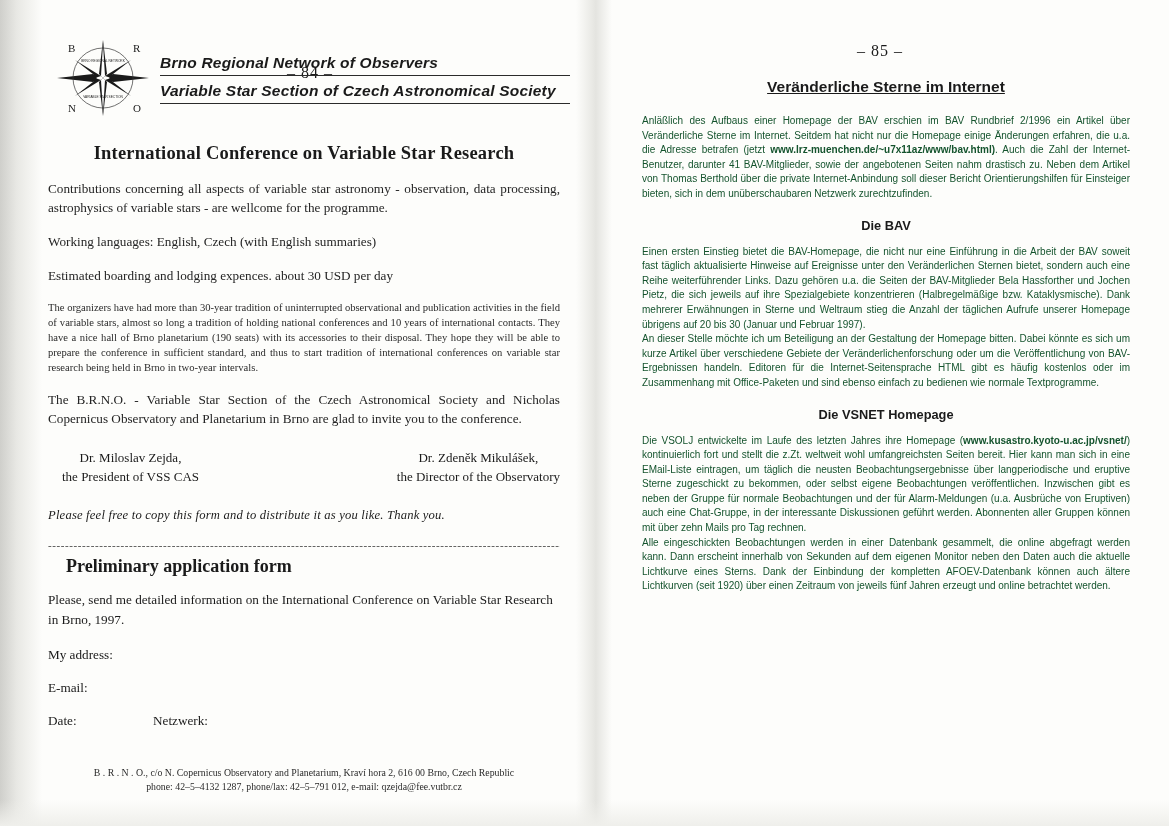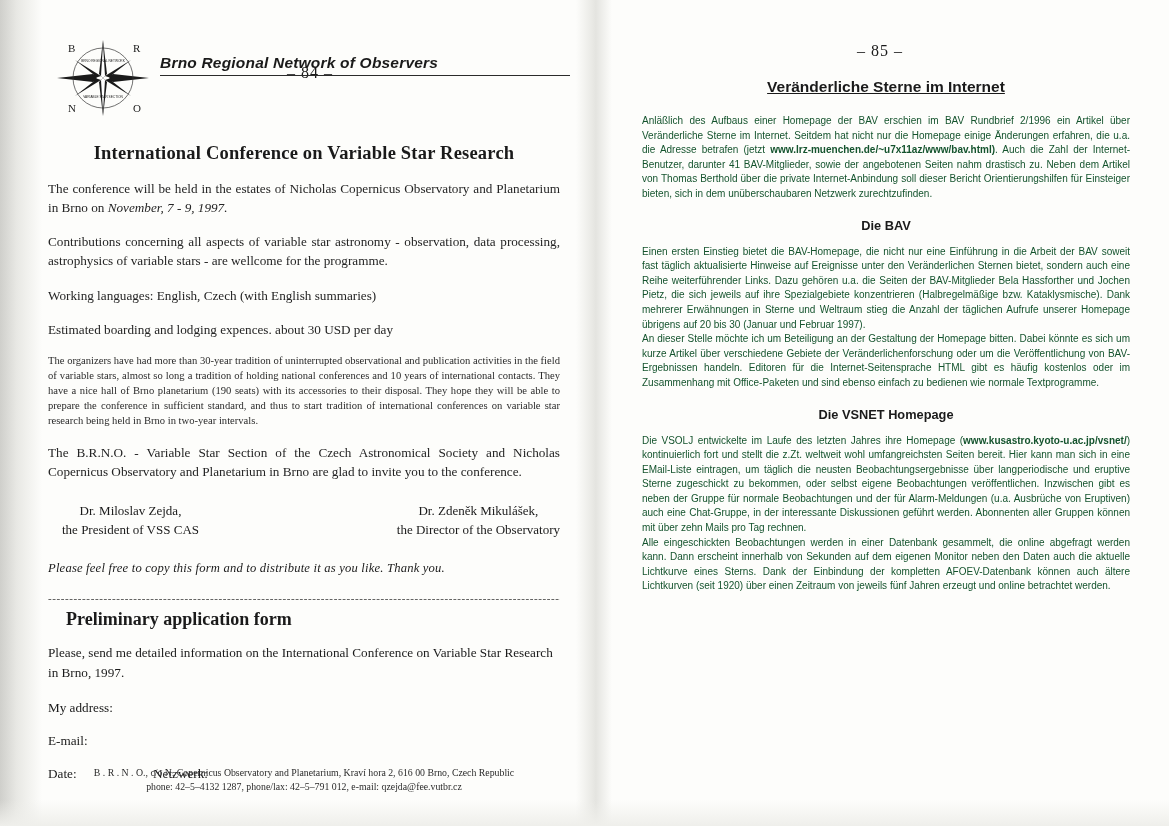--- a/index.html
+++ b/index.html
@@ -249,27 +249,27 @@
         <text x="78" y="14" font-family="Liberation Serif, serif" font-size="11" fill="#1a1a1a">R</text>
         <text x="13" y="74" font-family="Liberation Serif, serif" font-size="11" fill="#1a1a1a">N</text>
         <text x="78" y="74" font-family="Liberation Serif, serif" font-size="11" fill="#1a1a1a">O</text>
         <text x="48" y="24" font-family="Liberation Sans, sans-serif" font-size="3.2" fill="#1a1a1a" text-anchor="middle">BRNO REGIONAL NETWORK</text>
         <text x="48" y="60" font-family="Liberation Sans, sans-serif" font-size="3.2" fill="#1a1a1a" text-anchor="middle">VARIABLE STAR SECTION</text>
       </svg>
     </div>
 
     <div class="masthead">
       <div class="line1">Brno Regional Network of Observers</div>
+      <div class="line2">Variable Star Section of Czech Astronomical Society</div>
     </div>
 
     <div class="l-body">
 
       <div class="conf-title">International Conference on Variable Star Research</div>
 
-      <p class="p-just"><span>The conference will be held in the estates of Nicholas Copernicus Observatory and Planetarium in Brno on </span><span class="ital">November, 7 - 9, 1997.</span></p>
 
       <p class="p-just">Contributions concerning all aspects of variable star astronomy - observation, data processing, astrophysics of variable stars - are wellcome for the programme.</p>
 
       <p class="p-just">Working languages: English, Czech (with English summaries)</p>
 
       <p class="p-just">Estimated boarding and lodging expences. about 30 USD per day</p>
 
       <p class="p-small">The organizers have had more than 30-year tradition of uninterrupted observational and publication activities in the field of variable stars, almost so long a tradition of holding national conferences and 10 years of international contacts. They have a nice hall of Brno planetarium (190 seats) with its accessories to their disposal. They hope they will be able to prepare the conference in sufficient standard, and thus to start tradition of international conferences on variable star research being held in Brno in two-year intervals.</p>
 
       <p class="p-just">The B.R.N.O. - Variable Star Section of the Czech Astronomical Society and Nicholas Copernicus Observatory and Planetarium in Brno are glad to invite you to the conference.</p>

